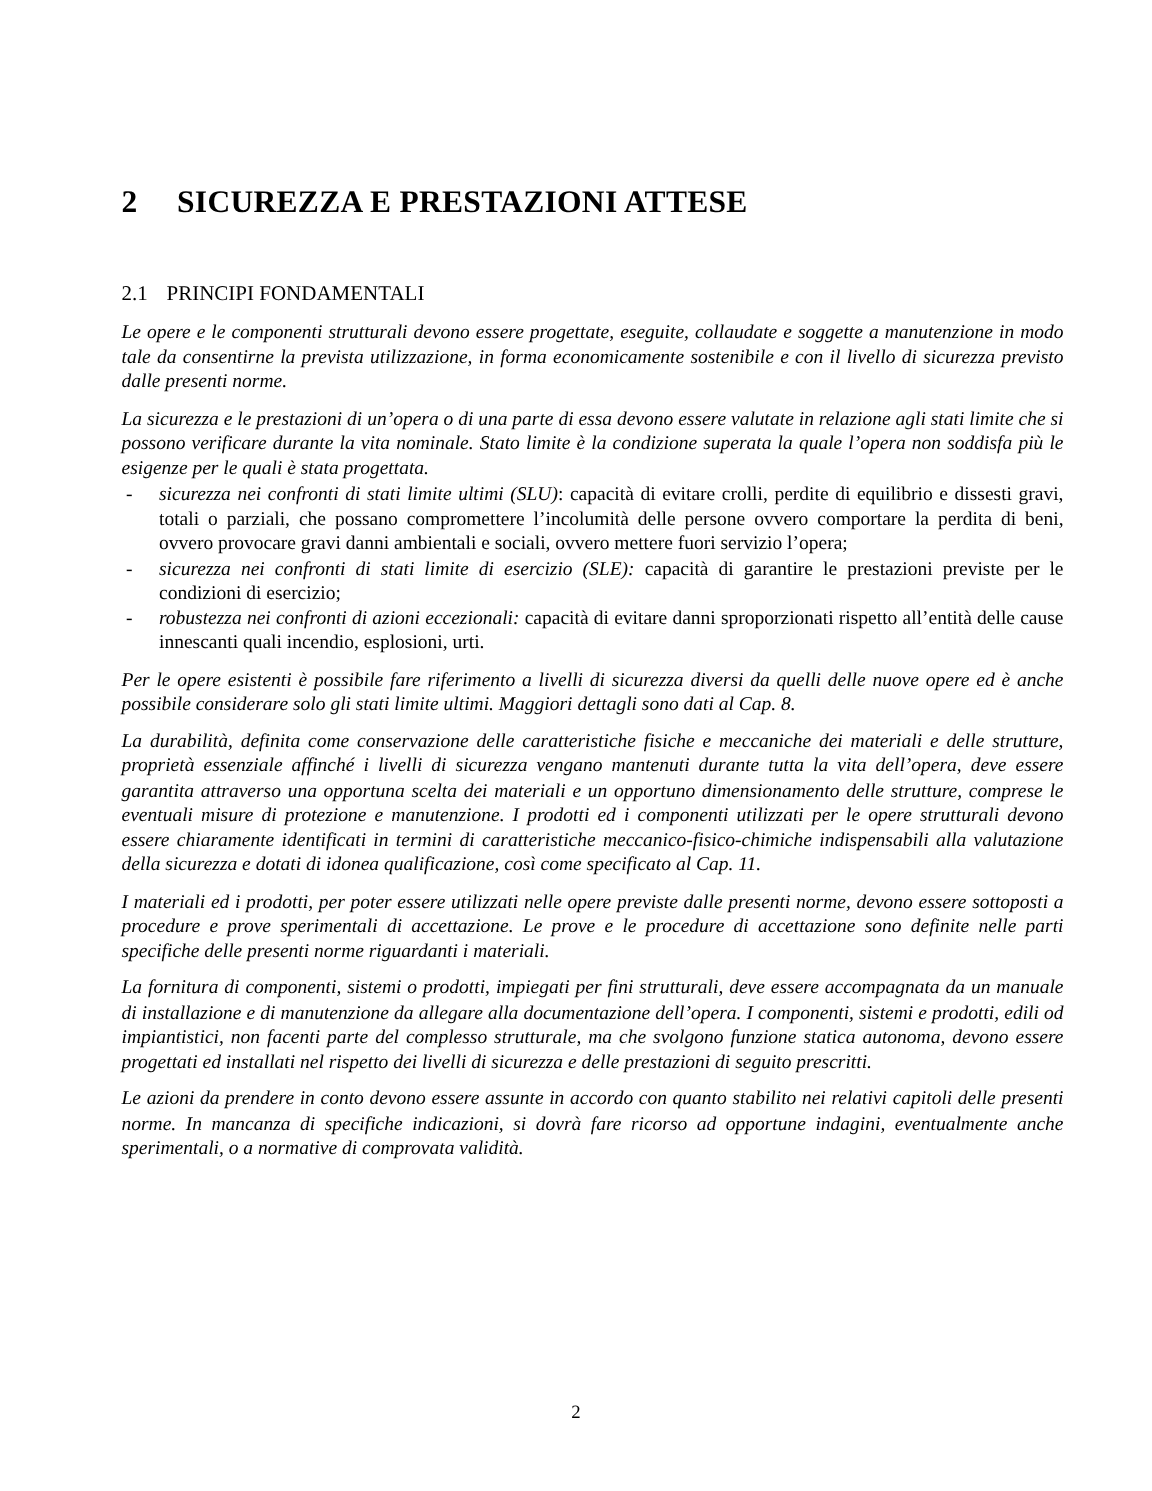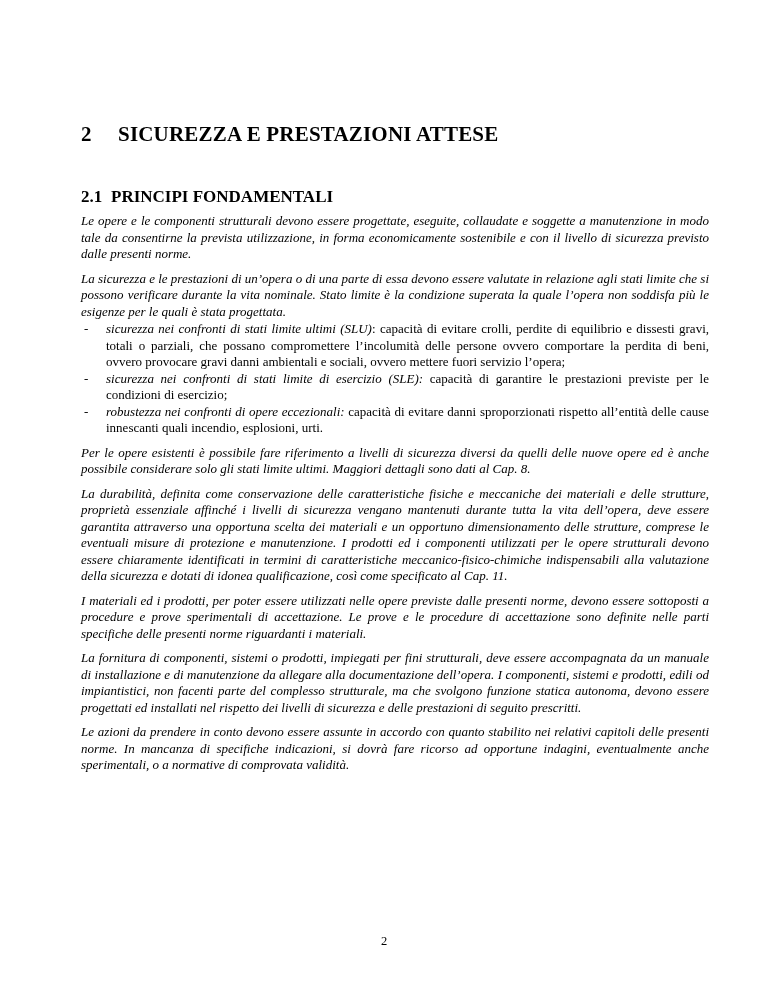--- a/index.html
+++ b/index.html
@@ -27,23 +27,23 @@
     font-weight: bold;
     letter-spacing: 0.2px;
     white-space: nowrap;
   }
   h1.doc-title .num {
     display: inline-block;
     width: 37px;
   }
   h2.section-title {
     margin-top: 41px;
-    font-size: 17px;
+    font-size: 14px;
     line-height: 18px;
-    font-weight: bold;
+    font-weight: normal;
     white-space: nowrap;
   }
   h2.section-title .num {
     display: inline-block;
     width: 30px;
   }
   .bodytext p {
     font-size: 13px;
     line-height: 16.5px;
     text-align: justify;
@@ -91,21 +91,21 @@
 
     <h2 class="section-title"><span class="num">2.1</span><span>PRINCIPI FONDAMENTALI</span></h2>
 
     <div class="bodytext">
       <p class="first">Le opere e le componenti strutturali devono essere progettate, eseguite, collaudate e soggette a manutenzione in modo tale da consentirne la prevista utilizzazione, in forma economicamente sostenibile e con il livello di sicurezza previsto dalle presenti norme.</p>
       <p>La sicurezza e le prestazioni di un’opera o di una parte di essa devono essere valutate in relazione agli stati limite che si possono verificare durante la vita nominale. Stato limite è la condizione superata la quale l’opera non soddisfa più le esigenze per le quali è stata progettata.</p>
 
       <ul class="req-list">
         <li><span class="marker">-</span><span class="lead">sicurezza nei confronti di stati limite ultimi (SLU)</span><span>: capacità di evitare crolli, perdite di equilibrio e dissesti gravi, totali o parziali, che possano compromettere l’incolumità delle persone ovvero comportare la perdita di beni, ovvero provocare gravi danni ambientali e sociali, ovvero mettere fuori servizio l’opera;</span></li>
         <li><span class="marker">-</span><span class="lead">sicurezza nei confronti di stati limite di esercizio (SLE):</span><span> capacità di garantire le prestazioni previste per le condizioni di esercizio;</span></li>
-        <li><span class="marker">-</span><span class="lead">robustezza nei confronti di opere eccezionali:</span><span> capacità di evitare danni sproporzionati rispetto all’entità delle cause innescanti quali incendio, esplosioni, urti.</span></li>
+        <li><span class="marker">-</span><span class="lead">robustezza nei confronti di azioni eccezionali:</span><span> capacità di evitare danni sproporzionati rispetto all’entità delle cause innescanti quali incendio, esplosioni, urti.</span></li>
       </ul>
 
       <p>Per le opere esistenti è possibile fare riferimento a livelli di sicurezza diversi da quelli delle nuove opere ed è anche possibile considerare solo gli stati limite ultimi. Maggiori dettagli sono dati al Cap. 8.</p>
       <p>La durabilità, definita come conservazione delle caratteristiche fisiche e meccaniche dei materiali e delle strutture, proprietà essenziale affinché i livelli di sicurezza vengano mantenuti durante tutta la vita dell’opera, deve essere garantita attraverso una opportuna scelta dei materiali e un opportuno dimensionamento delle strutture, comprese le eventuali misure di protezione e manutenzione. I prodotti ed i componenti utilizzati per le opere strutturali devono essere chiaramente identificati in termini di caratteristiche meccanico-fisico-chimiche indispensabili alla valutazione della sicurezza e dotati di idonea qualificazione, così come specificato al Cap. 11.</p>
       <p>I materiali ed i prodotti, per poter essere utilizzati nelle opere previste dalle presenti norme, devono essere sottoposti a procedure e prove sperimentali di accettazione. Le prove e le procedure di accettazione sono definite nelle parti specifiche delle presenti norme riguardanti i materiali.</p>
       <p>La fornitura di componenti, sistemi o prodotti, impiegati per fini strutturali, deve essere accompagnata da un manuale di installazione e di manutenzione da allegare alla documentazione dell’opera. I componenti, sistemi e prodotti, edili od impiantistici, non facenti parte del complesso strutturale, ma che svolgono funzione statica autonoma, devono essere progettati ed installati nel rispetto dei livelli di sicurezza e delle prestazioni di seguito prescritti.</p>
       <p>Le azioni da prendere in conto devono essere assunte in accordo con quanto stabilito nei relativi capitoli delle presenti norme. In mancanza di specifiche indicazioni, si dovrà fare ricorso ad opportune indagini, eventualmente anche sperimentali, o a normative di comprovata validità.</p>
     </div>
   </div>
 

